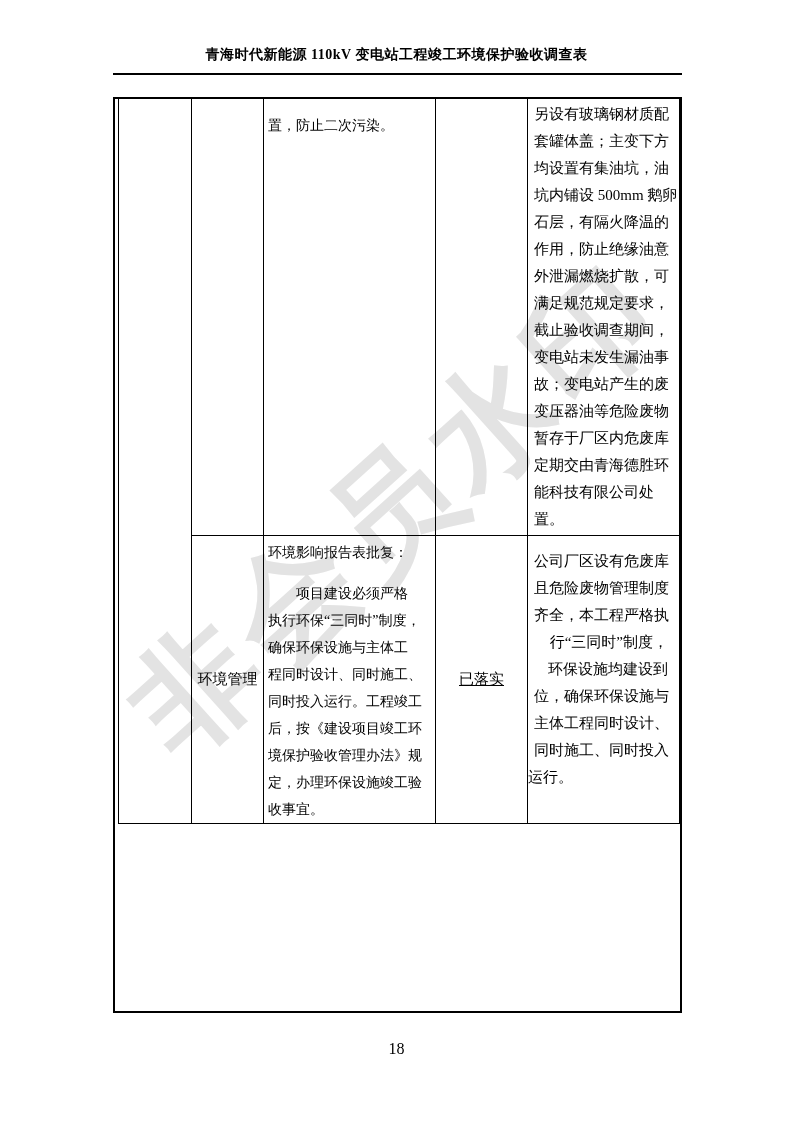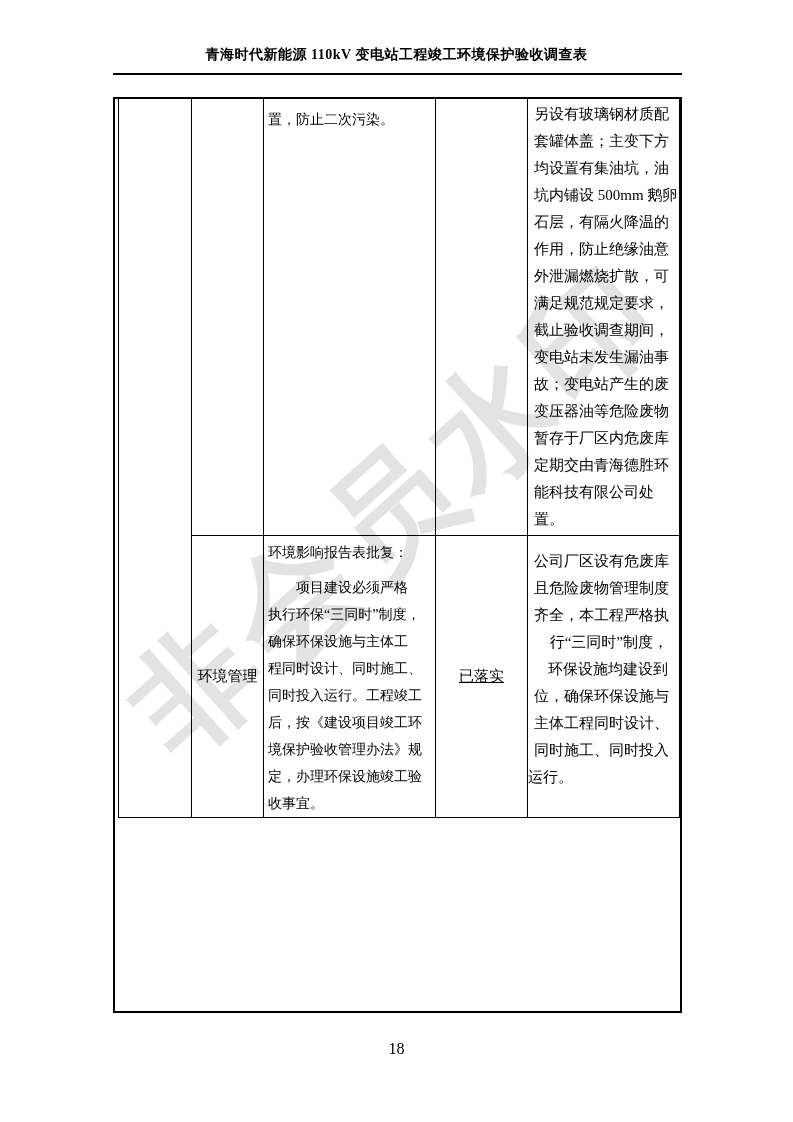--- a/index.html
+++ b/index.html
@@ -78,21 +78,21 @@
   .txt {
     white-space: pre;
     font-size: 15px;
     line-height: 27px;
     padding: 3px 11px 0 6px;
   }
   .txt-sm {
     white-space: pre;
     font-size: 14px;
     line-height: 27px;
-    padding: 8px 2px 0 4px;
+    padding: 14px 2px 0 4px;
   }
   .txt-heading {
     white-space: pre;
     font-size: 14px;
     font-weight: normal;
     line-height: 27px;
     padding: 3px 2px 0 4px;
   }
   .pad-top { padding-top: 12px; text-align: right; }
   .tail-center {

